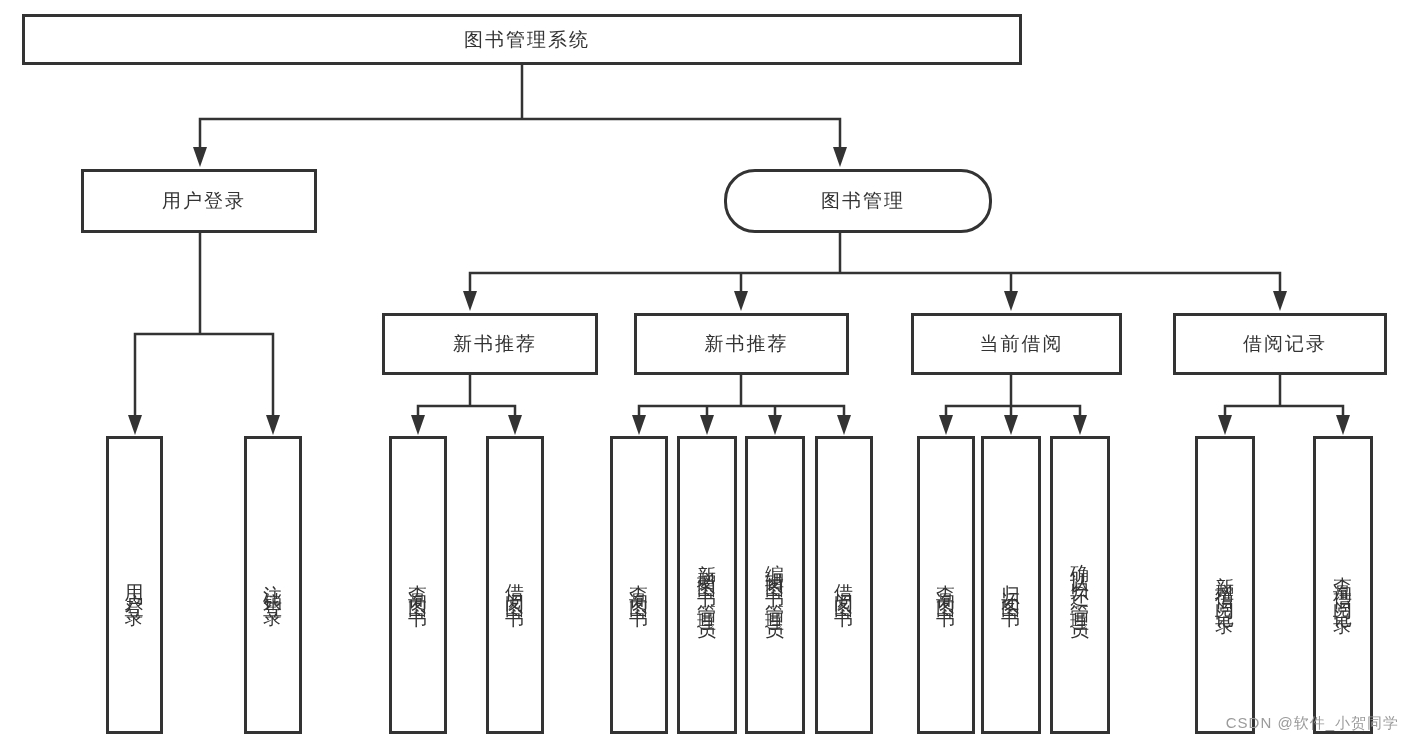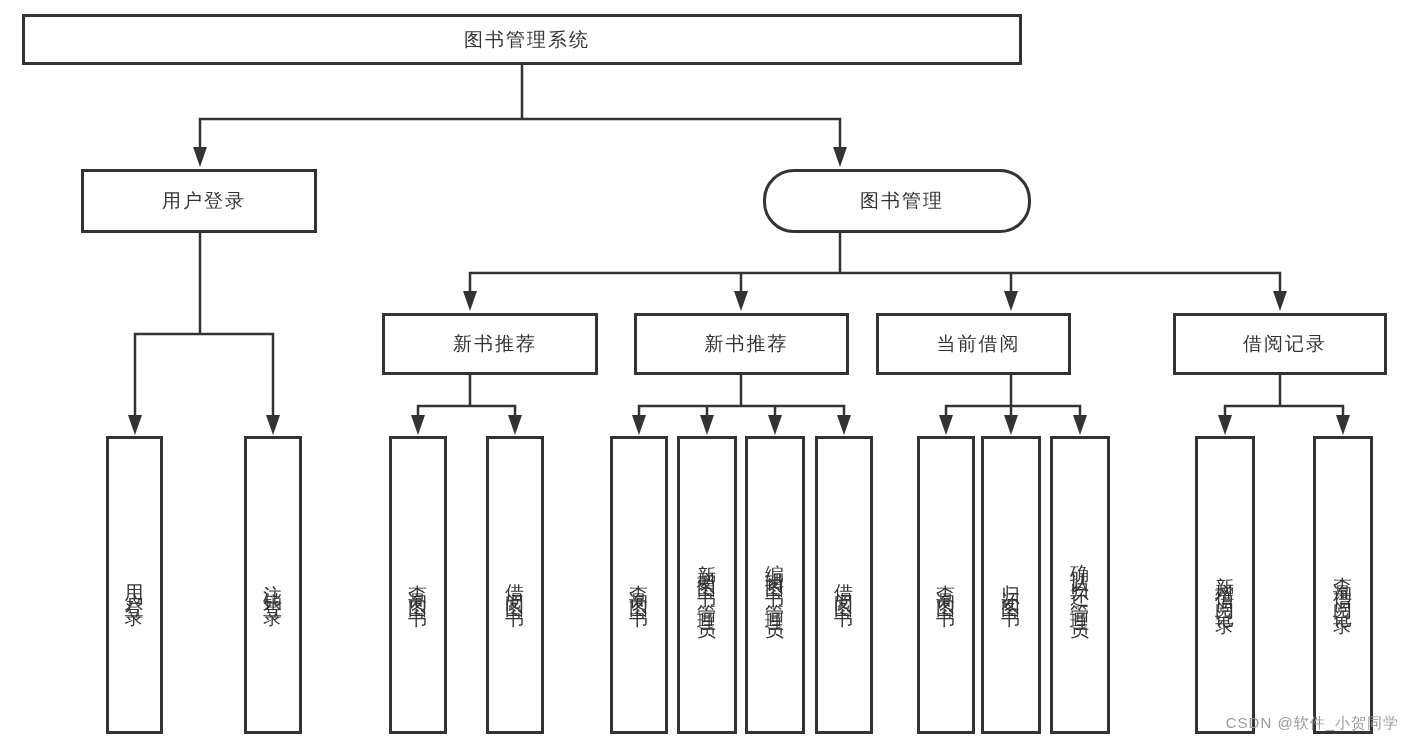--- a/index.html
+++ b/index.html
@@ -91,31 +91,31 @@
     </g>
   </svg>
 
   <div class="node" style="left:22px;top:14px;width:1000px;height:51px;">
     <span>图书管理系统</span>
   </div>
 
   <div class="node" style="left:81px;top:169px;width:236px;height:64px;">
     <span>用户登录</span>
   </div>
-  <div class="node" style="left:763px;top:169px;width:268px;height:64px;border-radius:31px;">
+  <div class="node" style="left:724px;top:169px;width:268px;height:64px;border-radius:31px;">
     <span>图书管理</span>
   </div>
 
   <div class="node" style="left:382px;top:313px;width:216px;height:62px;">
     <span>新书推荐</span>
   </div>
   <div class="node" style="left:634px;top:313px;width:215px;height:62px;">
     <span>新书推荐</span>
   </div>
-  <div class="node" style="left:876px;top:313px;width:195px;height:62px;font-family:Liberation Serif, serif;">
+  <div class="node" style="left:911px;top:313px;width:211px;height:62px;font-family:Liberation Serif, serif;">
     <span>当前借阅</span>
   </div>
   <div class="node" style="left:1173px;top:313px;width:214px;height:62px;">
     <span>借阅记录</span>
   </div>
 
   <div class="leaf" style="left:106px;top:436px;width:57px;height:298px;">
     <span class="vtext">用户登录</span>
   </div>
   <div class="leaf" style="left:244px;top:436px;width:58px;height:298px;">

